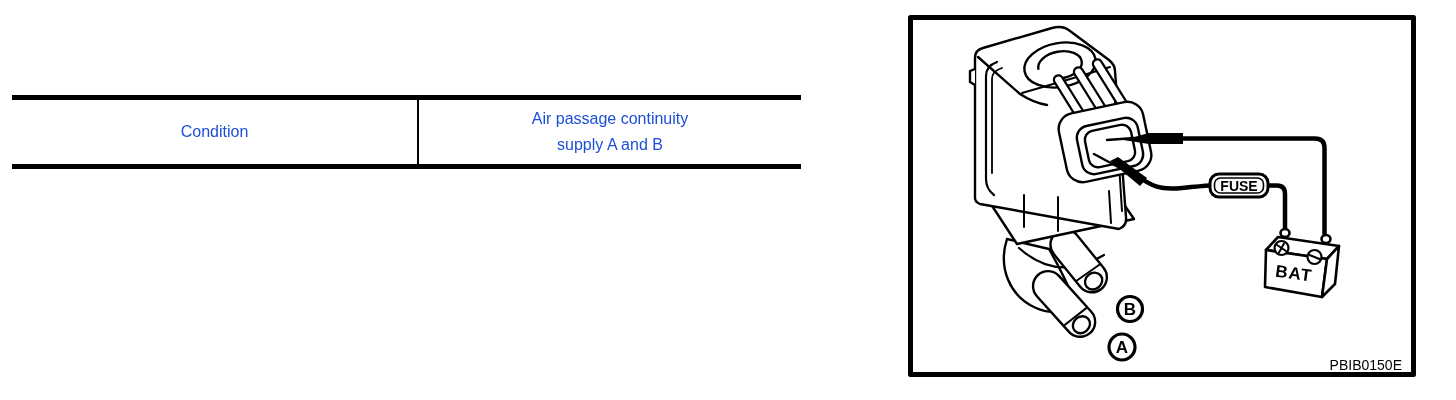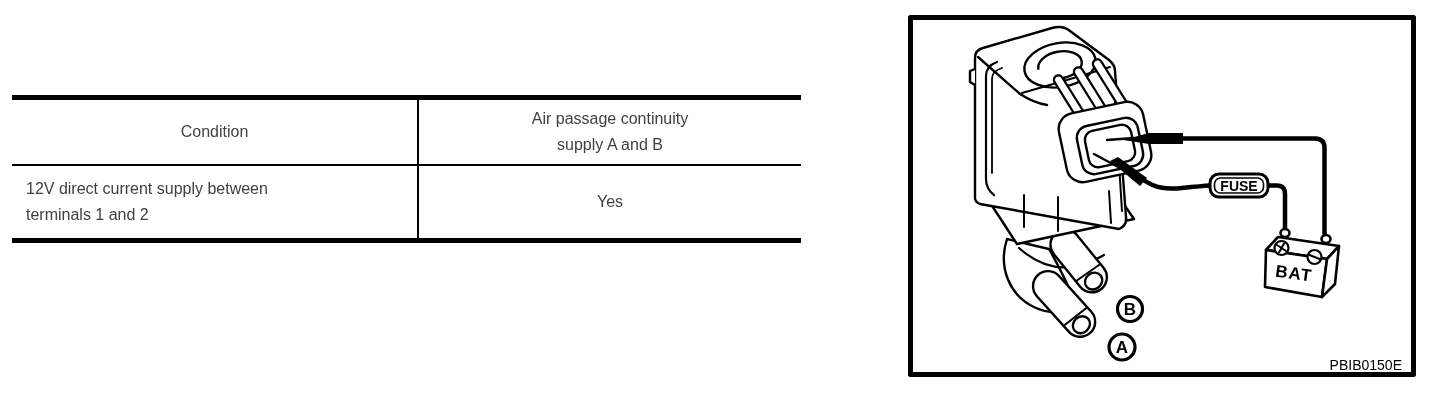--- a/index.html
+++ b/index.html
@@ -5,21 +5,21 @@
   html,body{margin:0;padding:0;background:#fff;}
   .page{
     position:relative;width:1456px;height:400px;background:#ffffff;
     font-family:"Liberation Sans",sans-serif;color:#000;overflow:hidden;
   }
   
   .spec-table{
     position:absolute;left:12px;top:95px;width:789px;
     border-collapse:collapse;
     border-top:5px solid #000;border-bottom:5px solid #000;
-    font-size:16px;line-height:26px;color:#404040;
+    font-size:16px;line-height:26px;color:#1d4ed8;
   }
   .spec-table th,.spec-table td{
     font-weight:normal;white-space:pre-line;vertical-align:middle;padding:0;
   }
   .col-condition{width:406px;}
   .spec-table th:first-child,.spec-table td:first-child{border-right:2px solid #000;}
   .spec-table thead th{height:64px;text-align:center;border-bottom:2px solid #000;}
   .spec-table tbody tr.row-1 td{height:72px;border-bottom:2px solid #000;}
   .spec-table tbody tr.row-2 td{height:41px;}
   .spec-table td.cond{padding-left:14px;text-align:left;}
@@ -41,25 +41,20 @@
         <col class="col-continuity">
       </colgroup>
     <thead>
       <tr>
         <th>Condition</th>
         <th>Air passage continuity
 supply A and B</th>
       </tr>
     </thead>
     <tbody>
-      <tr class="row-1">
-        <td class="cond">12V direct current supply between
-terminals 1 and 2</td>
-        <td class="val">Yes</td>
-      </tr>
     </tbody>
   </table>
 
   <svg class="figure-svg" width="512" height="368" viewBox="0 0 512 368">
     <g stroke="#000" fill="none" stroke-width="2.4" stroke-linecap="round" stroke-linejoin="round">
 
       <rect x="4.5" y="4.5" width="503" height="357" fill="#fff" stroke-width="5"></rect>
 
       <g>
         <path fill="#fff" d="M 101,226 C 92,254 103,283 130,295 C 148,303 164,297 169,288 C 160,268 150,248 143,236 Z"></path>

